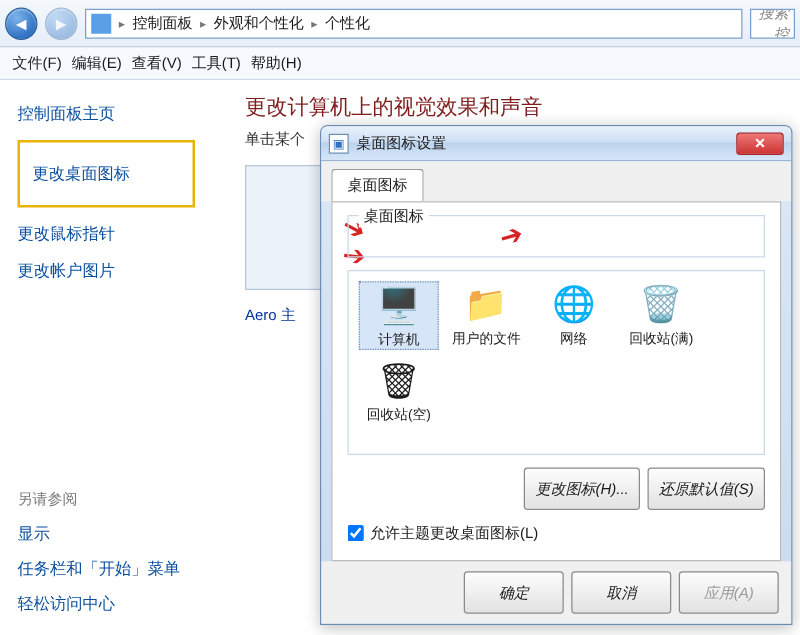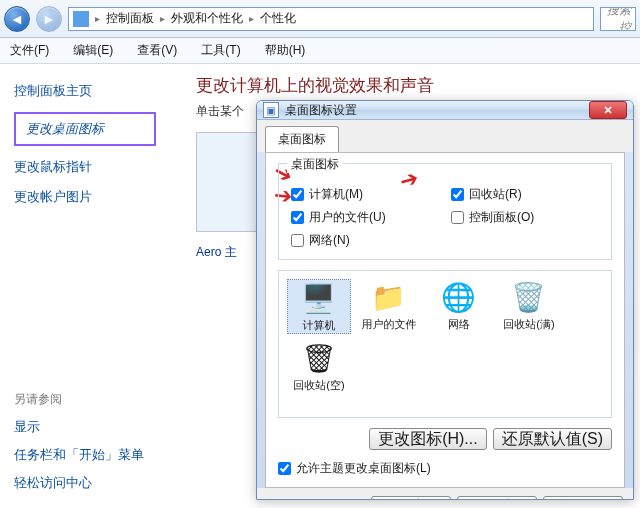--- a/index.html
+++ b/index.html
@@ -8,28 +8,28 @@
 
 .addr-wrap { display: flex; align-items: center; height: 38px; background: linear-gradient(#f4f8fc,#e6eef8); border-bottom: 1px solid #b8c6d9; padding: 0 4px; gap: 6px; }
 .nav-btn { width: 26px; height: 26px; border-radius: 50%; background: radial-gradient(circle at 35% 30%,#7db4ec,#2f71c3 70%); border: 1px solid #2a5f9e; color:#fff; display:flex;align-items:center;justify-content:center;font-size:14px;box-shadow: inset 0 1px 2px rgba(255,255,255,.5);}
 .nav-btn.disabled{opacity:.4;}
 .addr-bar { flex: 1; height: 24px; border: 1px solid #7a9ecd; background:#fff; display: flex; align-items: center; padding: 0 4px; gap: 6px; font-size: 12px; }
 .addr-bar .icon { width: 16px; height: 16px; background:#5aa0e6; display:inline-block; }
 .sep { color:#777; font-size:10px; }
 .search-box { width: 36px; height: 24px; border: 1px solid #7a9ecd; background:#fff; display:flex; align-items:center; padding:0 4px; color:#888; font-style:italic;overflow:hidden;text-align:right;}
 
 
-.menu-bar { display: flex; gap: 24px; padding: 4px 10px; background:#f6faff; border-bottom:1px solid #d0dae8; font-size: 12px; }
+.menu-bar { display: flex; gap: 8px; padding: 4px 10px; background:#f6faff; border-bottom:1px solid #d0dae8; font-size: 12px; }
 .menu-item { cursor: default; }
 
 
 .main { display: flex; height: calc(100% - 38px - 24px); }
 .sidebar { width: 170px; padding: 18px 14px; background:#fff; display:flex;flex-direction:column;gap:12px; }
 .sidebar-link { color:#0b4f9e; font-size: 13px; cursor:pointer; }
-.sidebar-link.highlight { border: 2px solid #8b5cf6; padding: 6px 10px; display:inline-block;font-style:italic; }
+.sidebar-link.highlight { border: 2px solid #eab308; padding: 16px 10px; display:inline-block; }
 .sidebar-sec-title{color:#7a7a7a;font-size:12px;margin-top:auto;}
 .sidebar-bottom{display:flex;flex-direction:column;gap:10px;}
 
 .content { flex:1; padding: 10px 16px 0 26px; position:relative; }
 .page-title { color:#7f1d1d; font-size: 17px; margin-bottom: 6px; }
 .sub-text { font-size: 12px; color:#333; }
 .preview-box{margin-top:12px;width:140px;height:100px;border:1px solid #b8c6d9;background:#eaf2fa;}
 .aero-label{margin-top:12px;color:#003399;font-size:12px;}
 
 
@@ -45,21 +45,21 @@
 .group-title{position:absolute;top:-8px;left:8px;background:#fff;padding:0 4px;font-size:12px;}
 .chk-grid{display:grid;grid-template-columns:1fr 1fr;gap:6px 12px;}
 .chk{display:flex;align-items:center;gap:5px;font-size:12px;}
 .chk input{width:13px;height:13px;}
 .arrow{position:absolute;color:#d62424;font-size:22px;pointer-events:none;}
 .icons-box{border:1px solid #ccd8e8;padding:8px;height:148px;display:flex;flex-wrap:wrap;gap:6px;align-content:flex-start;}
 .icon-item{width:64px;display:flex;flex-direction:column;align-items:center;gap:2px;font-size:11px;text-align:center;cursor:default;}
 .icon-item.sel{background:#d6e6f8;border:1px dotted #6b8db5;}
 .icon-glyph{width:40px;height:36px;display:flex;align-items:center;justify-content:center;font-size:28px;}
 .btn-row{display:flex;justify-content:flex-end;gap:6px;}
-.win-btn{min-width:80px;height:22px;border:1px solid #8a8a8a;background:linear-gradient(#fdfdfd,#e2e2e2);border-radius:3px;font-size:16px;display:flex;align-items:center;justify-content:center;padding:0 8px;cursor:default;}
+.win-btn{min-width:80px;height:34px;border:1px solid #8a8a8a;background:linear-gradient(#fdfdfd,#e2e2e2);border-radius:3px;font-size:12px;display:flex;align-items:center;justify-content:center;padding:0 8px;cursor:default;font-style:italic;}
 .win-btn.disabled{color:#999;}
 .dialog-footer{display:flex;justify-content:flex-end;gap:6px;padding:8px 10px;background:#f0f0f0;}
 </style>
 </head>
 <body>
 
 <div class="addr-wrap">
   <div class="nav-btn">◄</div>
   <div class="nav-btn disabled">►</div>
   <div class="addr-bar">
@@ -114,42 +114,20 @@
   <div class="tab-row">
     <div class="tab">桌面图标</div>
   </div>
   <div class="dialog-body">
     <span class="arrow" style="left:8px;top:8px;transform:rotate(28deg);">➔</span>
     <span class="arrow" style="left:8px;top:30px;transform:rotate(6deg);">➔</span>
     <span class="arrow" style="left:134px;top:14px;transform:rotate(-16deg);">➔</span>
 
     <div class="group">
       <span class="group-title">桌面图标</span>
-      <div class="chk-grid">
-        <label class="chk">
-            <input type="checkbox" checked="" style="">
-            <span>计算机(M)</span>
-          </label>
-        <label class="chk">
-            <input type="checkbox" checked="" style="">
-            <span>回收站(R)</span>
-          </label>
-        <label class="chk">
-            <input type="checkbox" checked="" style="">
-            <span>用户的文件(U)</span>
-          </label>
-        <label class="chk">
-            <input type="checkbox" style="">
-            <span>控制面板(O)</span>
-          </label>
-        <label class="chk">
-            <input type="checkbox" style="">
-            <span>网络(N)</span>
-          </label>
-      </div>
     </div>
 
     <div class="icons-box">
       <div class="icon-item sel">
         <span class="icon-glyph">🖥️</span>
         <span>计算机</span>
       </div>
       <div class="icon-item">
         <span class="icon-glyph">📁</span>
         <span>用户的文件</span>

